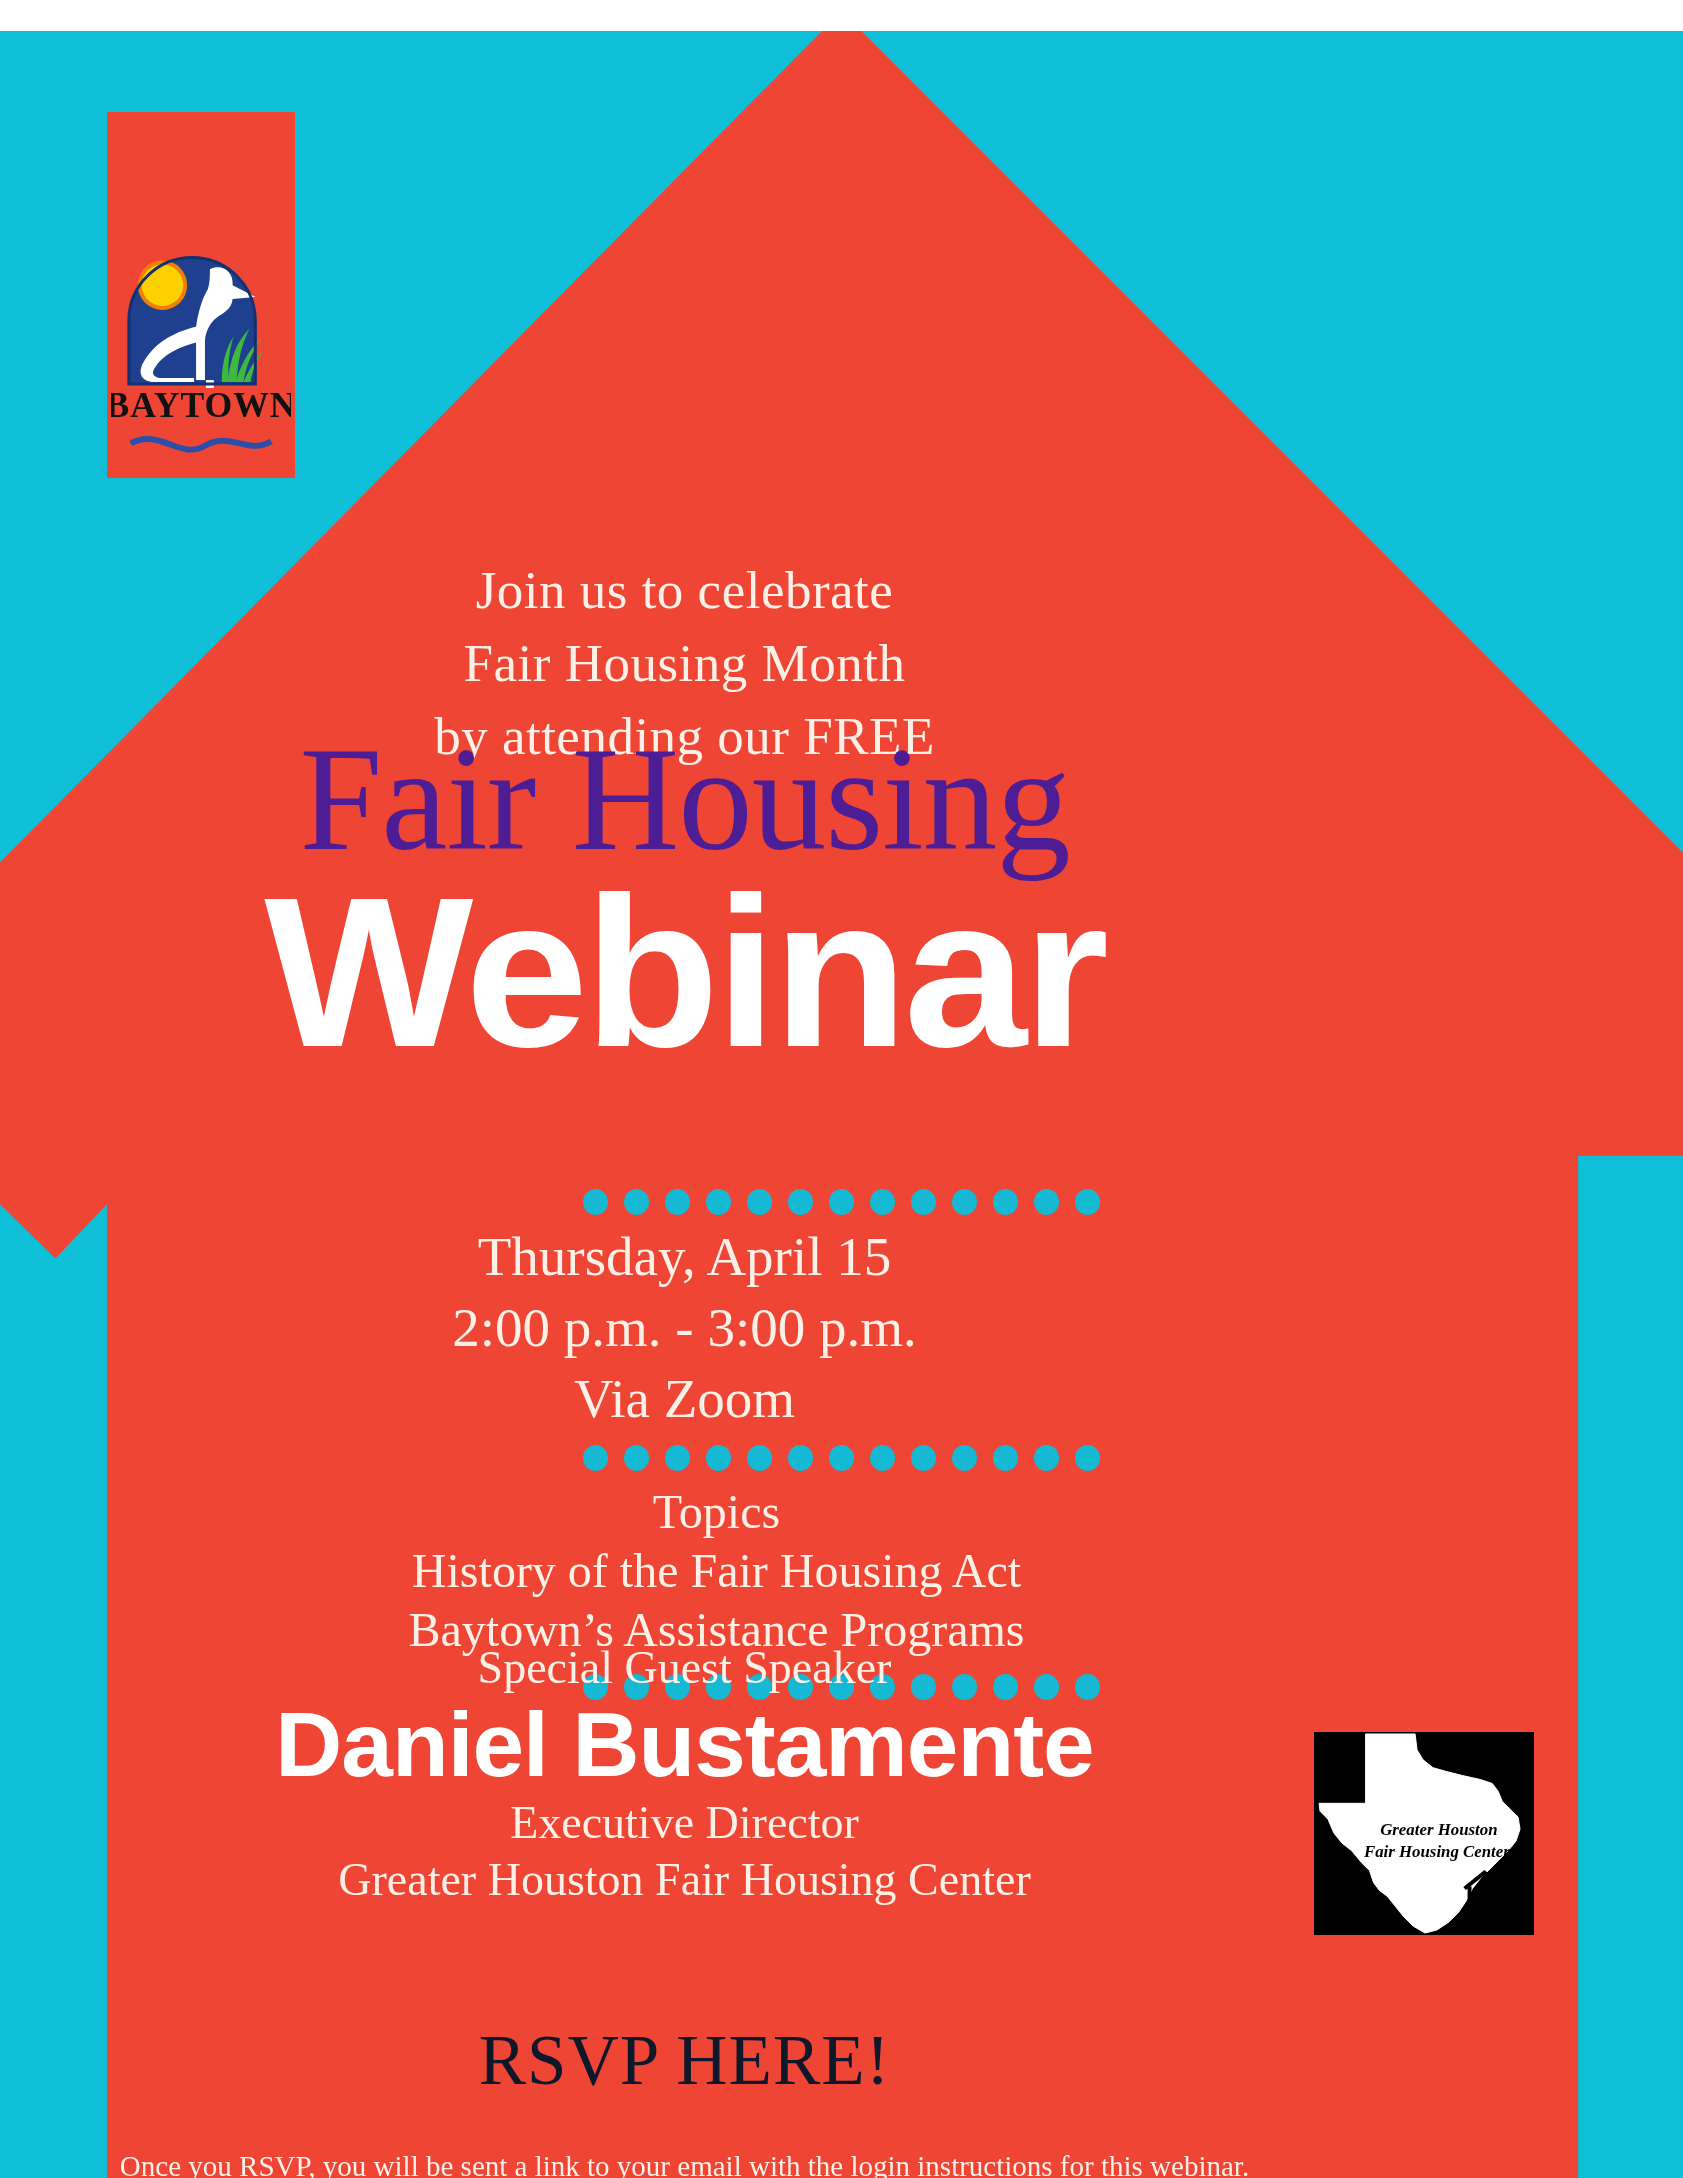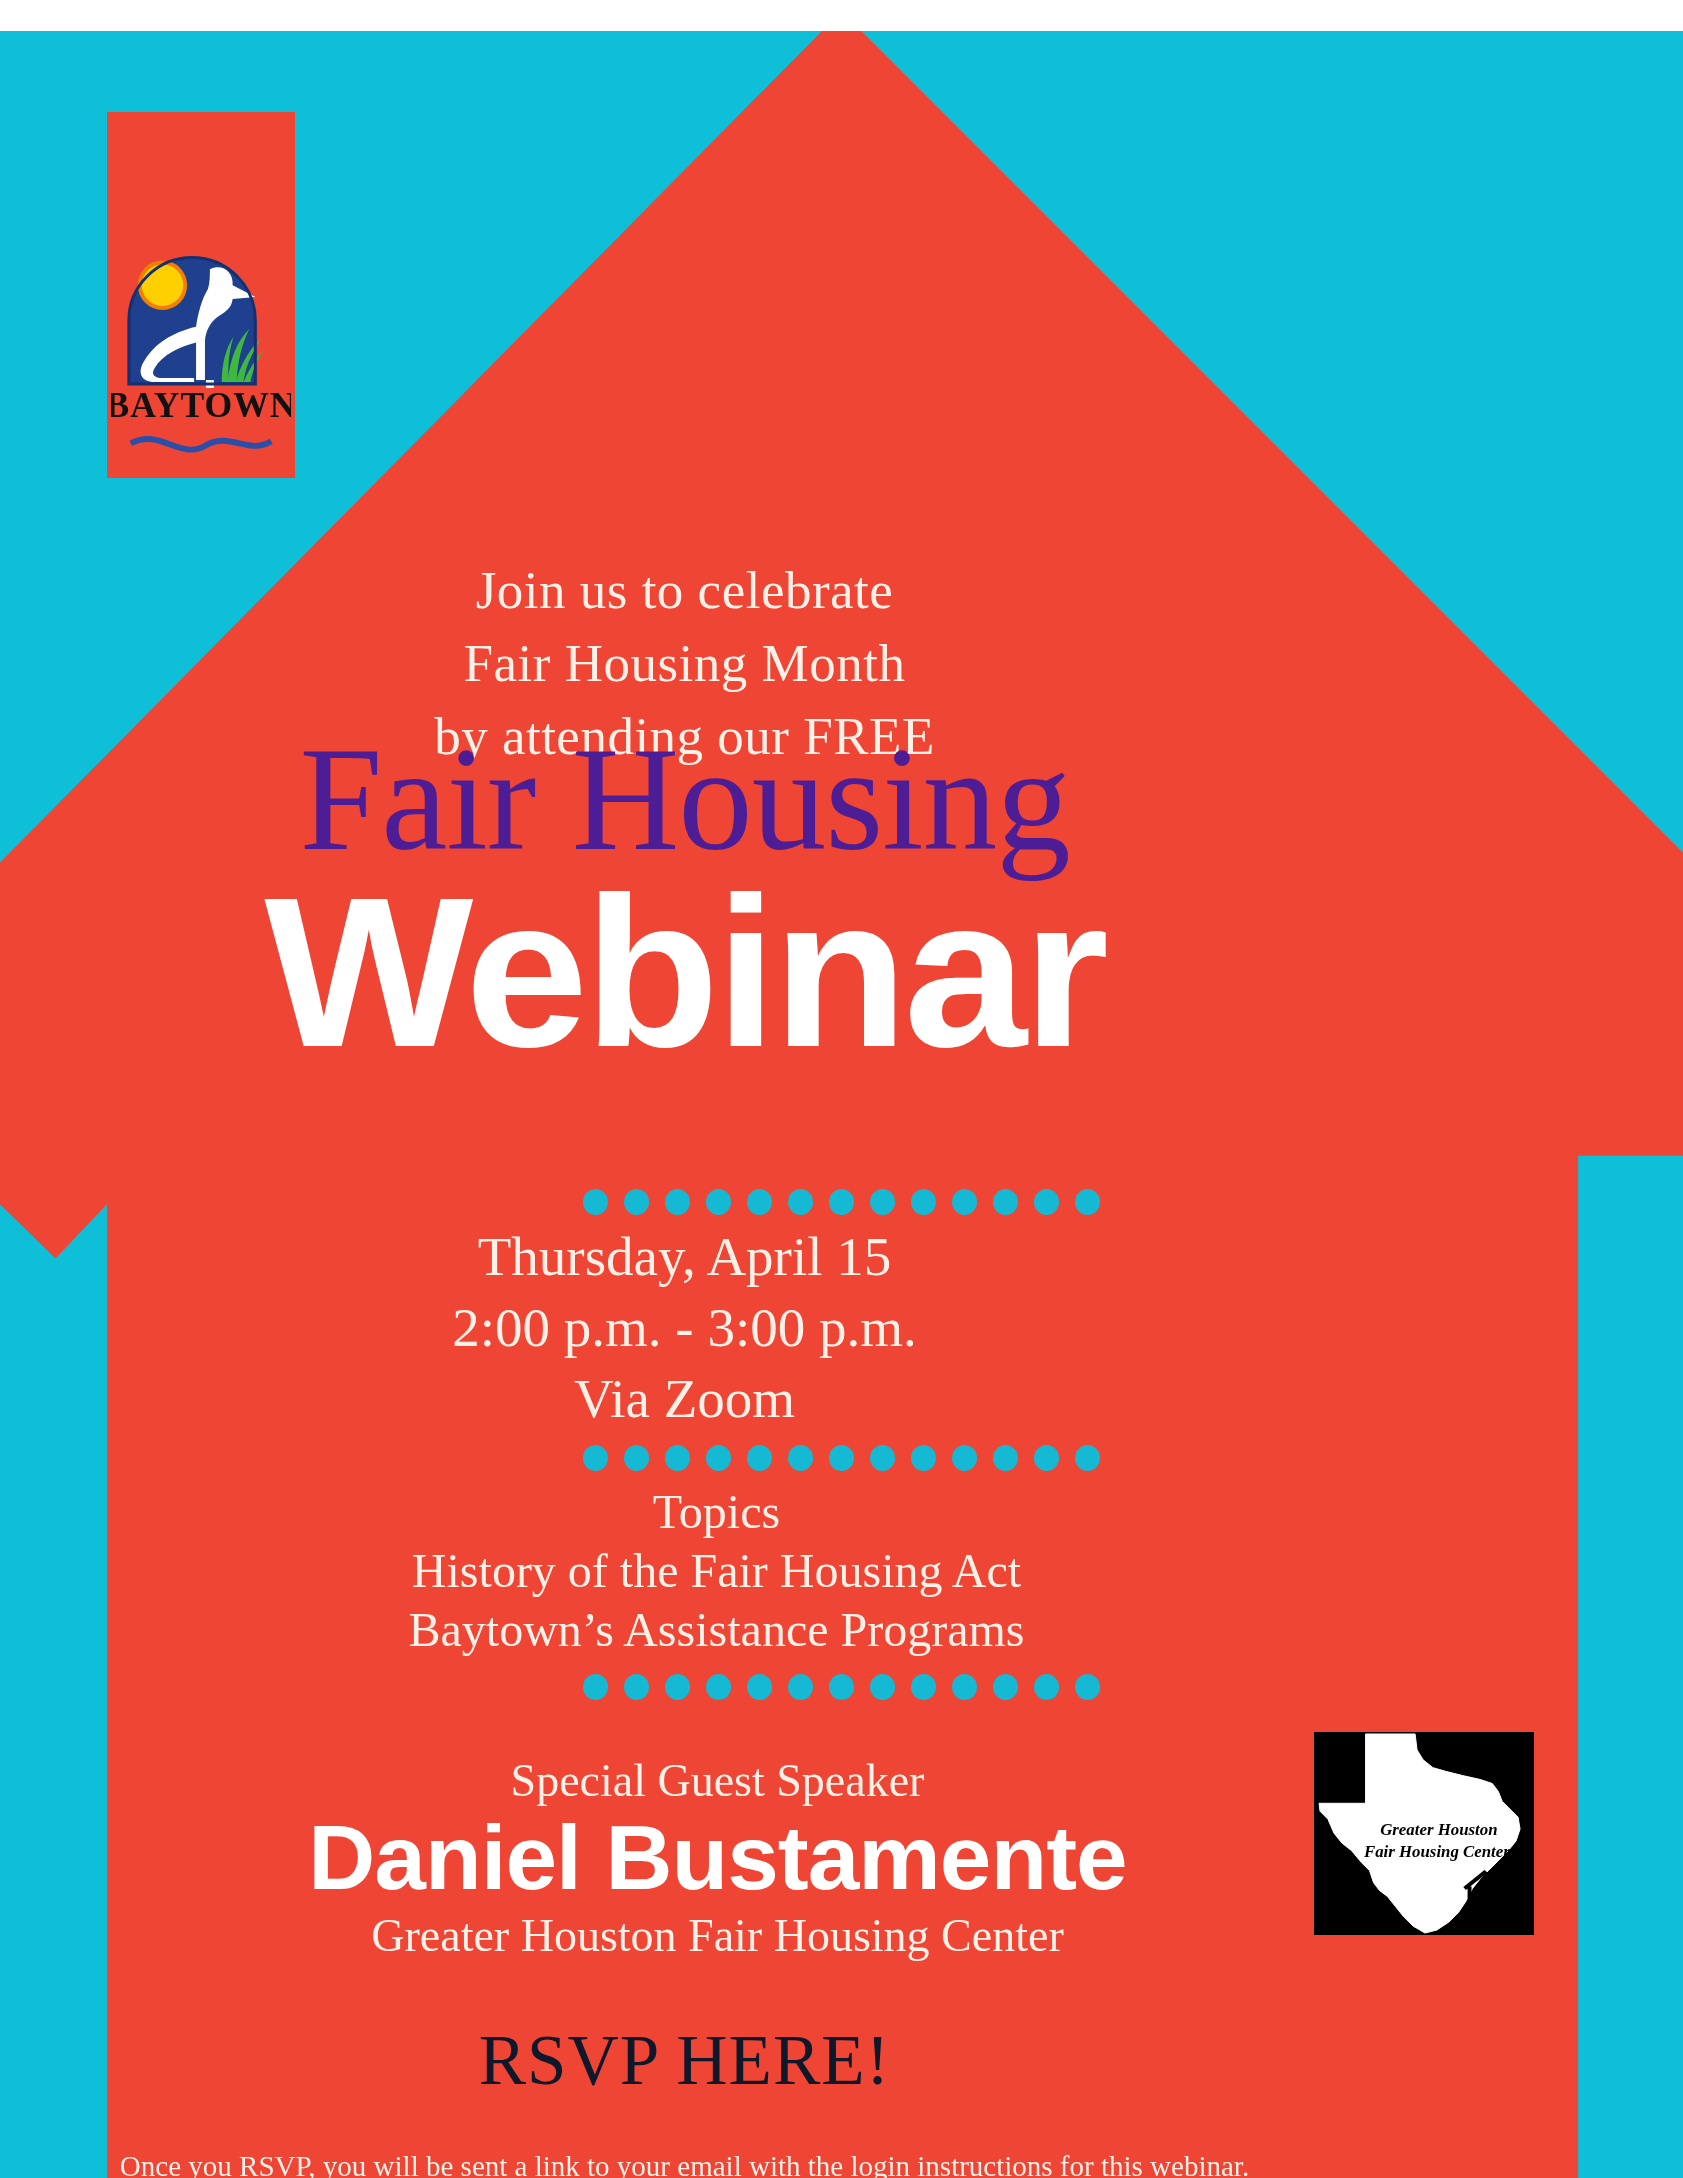--- a/index.html
+++ b/index.html
@@ -253,23 +253,24 @@
   <div class="dot-row" style="top:1414px;"><span class="dot" style="background: rgb(22, 185, 212);"></span><span class="dot" style="background: rgb(22, 185, 212);"></span><span class="dot" style="background: rgb(22, 185, 212);"></span><span class="dot" style="background: rgb(22, 185, 212);"></span><span class="dot" style="background: rgb(22, 185, 212);"></span><span class="dot" style="background: rgb(22, 185, 212);"></span><span class="dot" style="background: rgb(22, 185, 212);"></span><span class="dot" style="background: rgb(22, 185, 212);"></span><span class="dot" style="background: rgb(22, 185, 212);"></span><span class="dot" style="background: rgb(22, 185, 212);"></span><span class="dot" style="background: rgb(22, 185, 212);"></span><span class="dot" style="background: rgb(22, 185, 212);"></span><span class="dot" style="background: rgb(22, 185, 212);"></span></div>
 
   <div class="center-col" style="top:1451px;padding-left:32px;">
     <div class="topic-line">Topics</div>
     <div class="topic-line">History of the Fair Housing Act</div>
     <div class="topic-line">Baytown’s Assistance Programs</div>
   </div>
 
   <div class="dot-row" style="top:1643px;"><span class="dot" style="background: rgb(22, 185, 212);"></span><span class="dot" style="background: rgb(22, 185, 212);"></span><span class="dot" style="background: rgb(22, 185, 212);"></span><span class="dot" style="background: rgb(22, 185, 212);"></span><span class="dot" style="background: rgb(22, 185, 212);"></span><span class="dot" style="background: rgb(22, 185, 212);"></span><span class="dot" style="background: rgb(22, 185, 212);"></span><span class="dot" style="background: rgb(22, 185, 212);"></span><span class="dot" style="background: rgb(22, 185, 212);"></span><span class="dot" style="background: rgb(22, 185, 212);"></span><span class="dot" style="background: rgb(22, 185, 212);"></span><span class="dot" style="background: rgb(22, 185, 212);"></span><span class="dot" style="background: rgb(22, 185, 212);"></span></div>
 
-  <div class="center-col" style="top:1722px;padding-left:33px;">
+  <div class="center-col" style="top:1609px;">
     <div class="speaker-label">Special Guest Speaker</div>
     <div id="speaker-name">Daniel Bustamente</div>
+    <div class="speaker-sub">Executive Director</div>
     <div class="speaker-sub">Greater Houston Fair Housing Center</div>
   </div>
 
   <svg id="ghfhc-logo" viewBox="0 0 222 205">
     <rect x="0" y="0" width="222" height="205" fill="#000000"></rect>
 
     <path fill="#ffffff" stroke="#ffffff" stroke-width="1" d="M 52 2
              L 52 72
              L 5 72
              L 6 80

